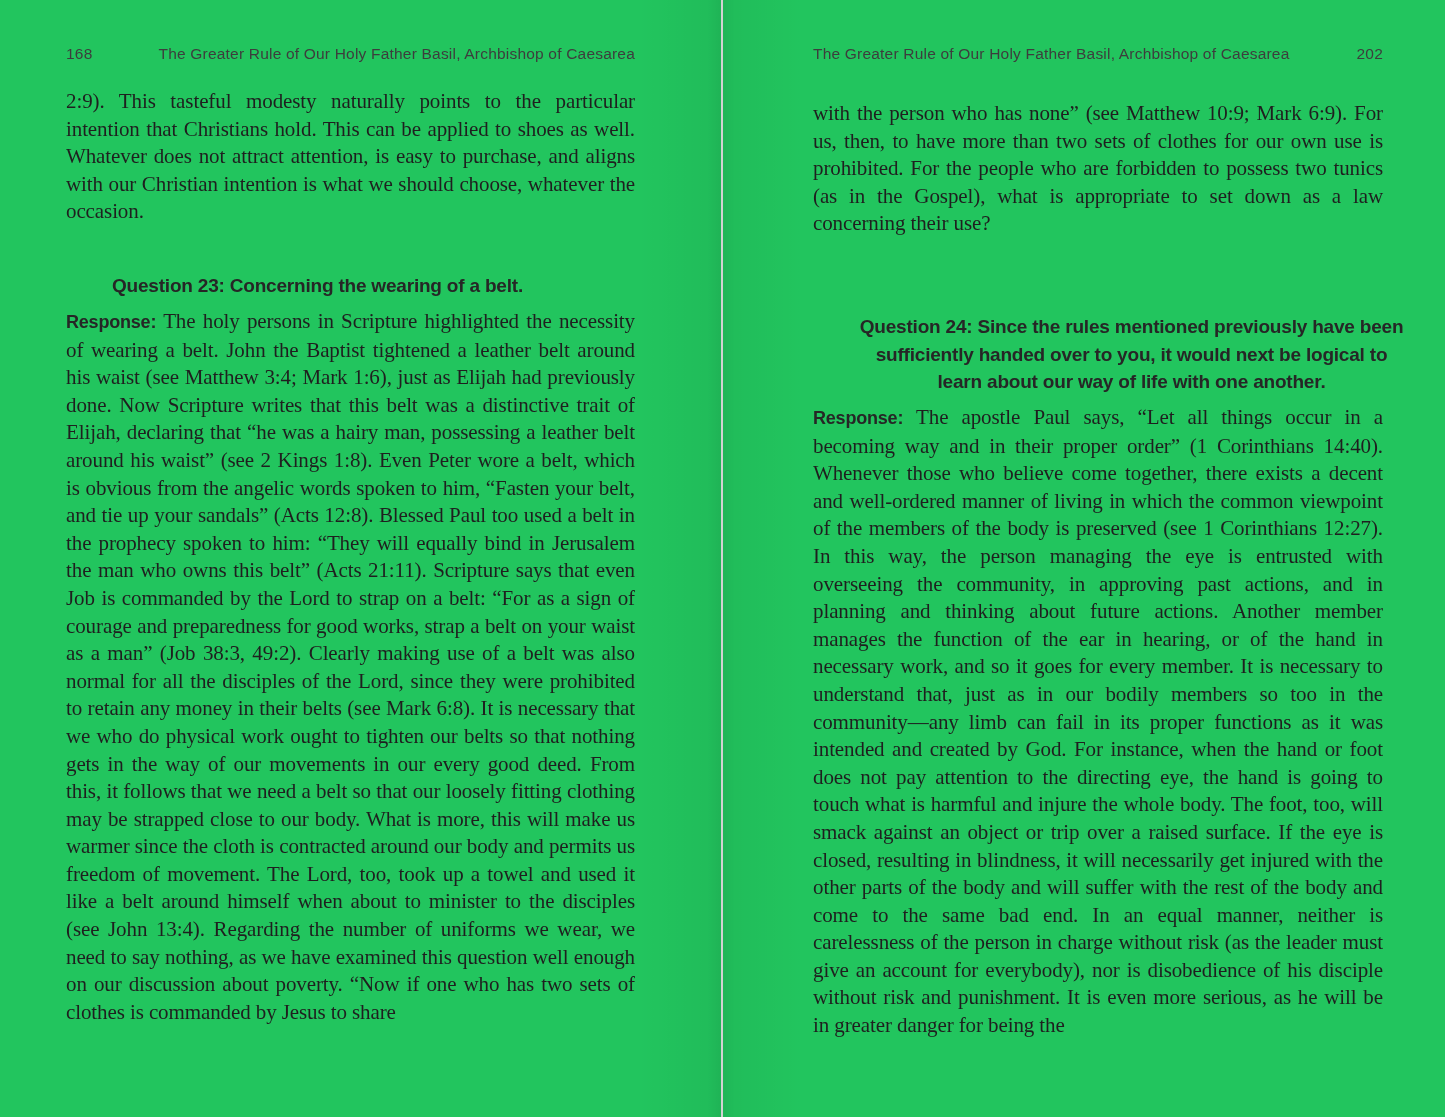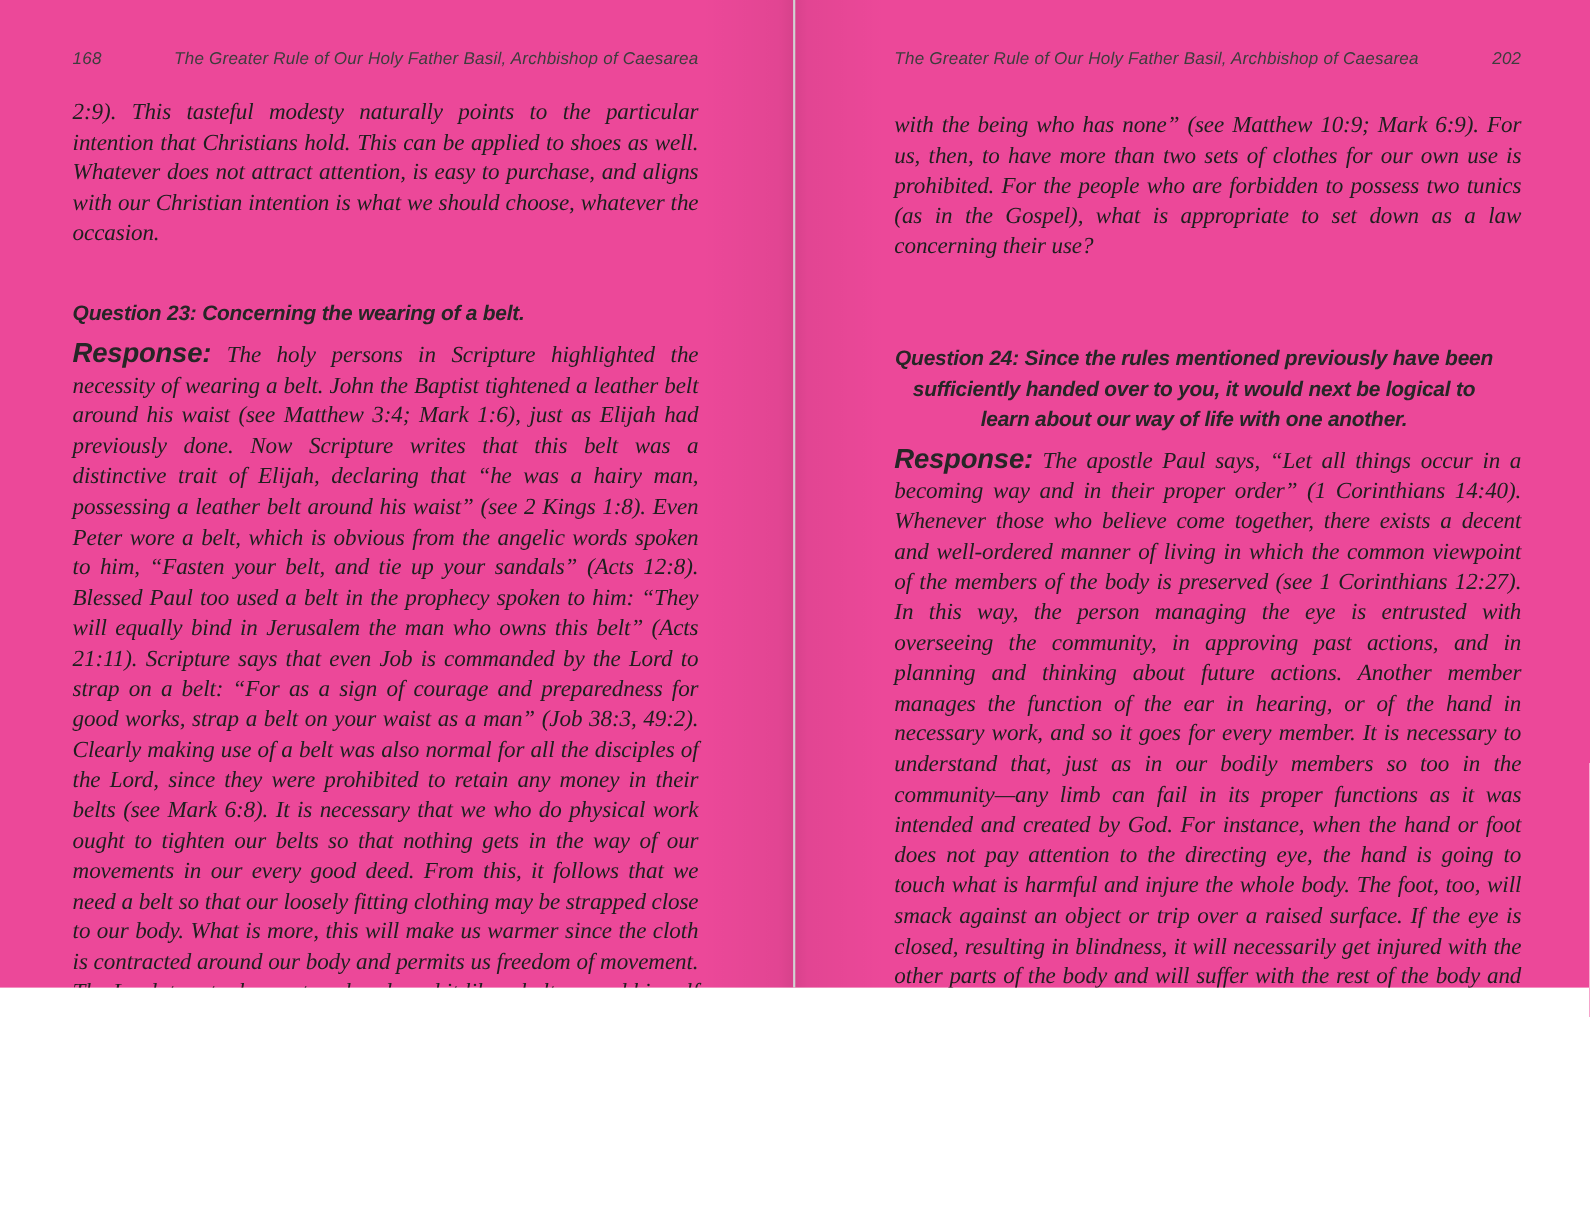--- a/index.html
+++ b/index.html
@@ -3,26 +3,25 @@
 <meta charset="utf-8">
 <style>
   html, body {
     margin: 0;
     padding: 0;
     background: #ffffff;
   }
   .spread {
     position: relative;
     width: 1445px;
-    height: 898px;
-    background: #ec4899;
+    height: 1117px;
+    background: #22c55e;
     overflow: hidden;
     font-family: "Liberation Serif", "DejaVu Serif", serif;
     color: #1f1f1f;
-    font-style: italic;
   }
   
   .gutter {
     position: absolute;
     left: 638px;
     top: 0;
     width: 166px;
     height: 1117px;
     background: linear-gradient(to right,
       rgba(255,255,255,0) 0%,
@@ -70,25 +69,26 @@
 
   .question-heading {
     position: absolute;
     font-family: "Liberation Sans", "DejaVu Sans", sans-serif;
     font-weight: bold;
     font-size: 19px;
     line-height: 27.6px;
     letter-spacing: -0.2px;
     color: #262626;
     text-align: left;
+    margin-left: 46px;
   }
   .response-label {
     font-family: "Liberation Sans", "DejaVu Sans", sans-serif;
     font-weight: bold;
-    font-size: 25px;
+    font-size: 18px;
     letter-spacing: -0.2px;
     color: #262626;
   }
 </style>
 </head>
 <body>
 
 <div class="spread">
 
   <div class="gutter"></div>
@@ -102,20 +102,20 @@
 
     <div class="question-heading col-left" style="top:272px;">Question 23: Concerning the wearing of a belt.</div>
 
     <div class="bodyblock col-left" style="top:308px;"><span class="response-label">Response:</span> <span>The holy persons in Scripture highlighted the necessity of wearing a belt. John the Baptist tightened a leather belt around his waist (see Matthew 3:4; Mark 1:6), just as Elijah had previously done. Now Scripture writes that this belt was a distinctive trait of Elijah, declaring that “he was a hairy man, possessing a leather belt around his waist” (see 2 Kings 1:8). Even Peter wore a belt, which is obvious from the angelic words spoken to him, “Fasten your belt, and tie up your sandals” (Acts 12:8). Blessed Paul too used a belt in the prophecy spoken to him: “They will equally bind in Jerusalem the man who owns this belt” (Acts 21:11). Scripture says that even Job is commanded by the Lord to strap on a belt: “For as a sign of courage and preparedness for good works, strap a belt on your waist as a man” (Job 38:3, 49:2). Clearly making use of a belt was also normal for all the disciples of the Lord, since they were prohibited to retain any money in their belts (see Mark 6:8). It is necessary that we who do physical work ought to tighten our belts so that nothing gets in the way of our movements in our every good deed. From this, it follows that we need a belt so that our loosely fitting clothing may be strapped close to our body. What is more, this will make us warmer since the cloth is contracted around our body and permits us freedom of movement. The Lord, too, took up a towel and used it like a belt around himself when about to minister to the disciples (see John 13:4). Regarding the number of uniforms we wear, we need to say nothing, as we have examined this question well enough on our discussion about poverty. “Now if one who has two sets of clothes is commanded by Jesus to share</span></div>
   </div>
 
   <div>
     <div class="running-head title-right">The Greater Rule of Our Holy Father Basil, Archbishop of Caesarea</div>
     <div class="running-head folio-right">202</div>
 
-    <div class="bodyblock col-right" style="top:100px;">with the being who has none” (see Matthew 10:9; Mark 6:9). For us, then, to have more than two sets of clothes for our own use is prohibited. For the people who are forbidden to possess two tunics (as in the Gospel), what is appropriate to set down as a law concerning their use?</div>
+    <div class="bodyblock col-right" style="top:100px;">with the person who has none” (see Matthew 10:9; Mark 6:9). For us, then, to have more than two sets of clothes for our own use is prohibited. For the people who are forbidden to possess two tunics (as in the Gospel), what is appropriate to set down as a law concerning their use?</div>
 
     <div class="question-heading" style="top:313px; left:813px; width:545px;text-align:center;">Question 24: Since the rules mentioned previously have been sufficiently handed over to you, it would next be logical to learn about our way of life with one another.</div>
 
     <div class="bodyblock col-right" style="top:404px;"><span class="response-label">Response:</span> <span>The apostle Paul says, “Let all things occur in a becoming way and in their proper order” (1 Corinthians 14:40). Whenever those who believe come together, there exists a decent and well-ordered manner of living in which the common viewpoint of the members of the body is preserved (see 1 Corinthians 12:27). In this way, the person managing the eye is entrusted with overseeing the community, in approving past actions, and in planning and thinking about future actions. Another member manages the function of the ear in hearing, or of the hand in necessary work, and so it goes for every member. It is necessary to understand that, just as in our bodily members so too in the community—any limb can fail in its proper functions as it was intended and created by God. For instance, when the hand or foot does not pay attention to the directing eye, the hand is going to touch what is harmful and injure the whole body. The foot, too, will smack against an object or trip over a raised surface. If the eye is closed, resulting in blindness, it will necessarily get injured with the other parts of the body and will suffer with the rest of the body and come to the same bad end. In an equal manner, neither is carelessness of the person in charge without risk (as the leader must give an account for everybody), nor is disobedience of his disciple without risk and punishment. It is even more serious, as he will be in greater danger for being the</span></div>
   </div>
 
 </div>
 
 </body></html>

